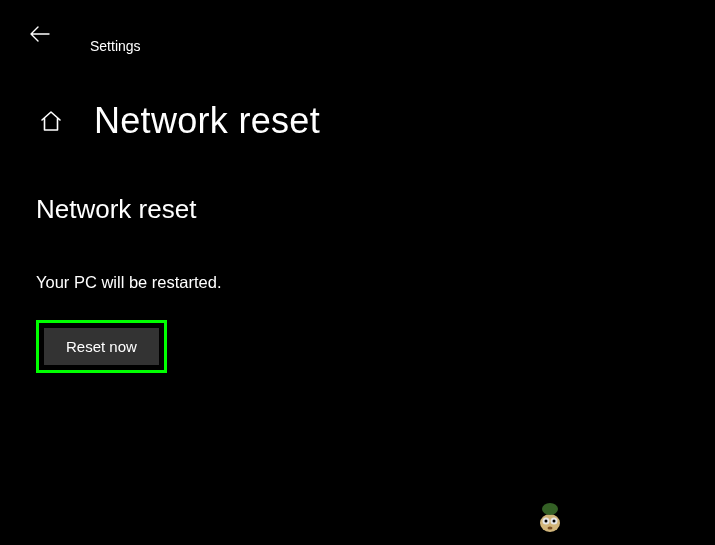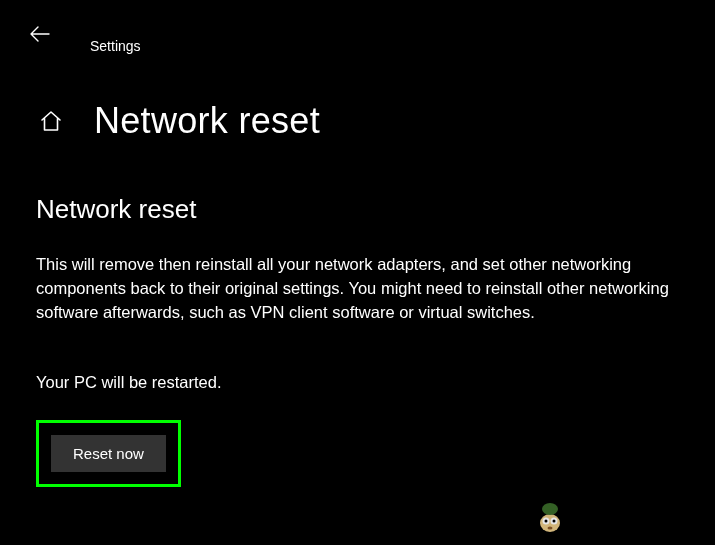--- a/index.html
+++ b/index.html
@@ -70,21 +70,21 @@
       max-width: 640px;
     }
     .restart-note {
       font-size: 16.5px;
       font-weight: 400;
       margin-top: 48px;
     }
     .button-highlight {
       display: inline-block;
       border: 3px solid #00ff00;
-      padding: 12px;
+      padding: 5px;
       margin-top: 28px;
     }
     .reset-button {
       background: #333333;
       color: #ffffff;
       border: none;
       padding: 10px 22px;
       font-size: 15px;
       font-family: inherit;
       cursor: pointer;
@@ -114,21 +114,20 @@
   <div class="home-icon">
     <svg width="24" height="24" viewBox="0 0 24 24" fill="none">
       <path d="M3 11 L12 3 L21 11 M5.5 9 L5.5 21 L18.5 21 L18.5 9" stroke="#ffffff" stroke-width="1.6" stroke-linejoin="round" stroke-linecap="round"></path>
     </svg>
   </div>
   <h1 class="page-title">Network reset</h1>
 </div>
 
 <div class="content">
   <h2 class="section-title">Network reset</h2>
-  <p class="description">This will remove then reinstall all your network adapters, and set other networking components back to their original settings. You might need to reinstall other networking software afterwards, such as VPN client software or virtual switches.</p>
   <p class="restart-note">Your PC will be restarted.</p>
   <div class="button-highlight">
     <button class="reset-button">Reset now</button>
   </div>
 </div>
 
 <div class="watermark">
   <svg width="40" height="40" viewBox="0 0 40 40">
     <ellipse cx="20" cy="28" rx="10" ry="9" fill="#e8c988"></ellipse>
     <ellipse cx="20" cy="14" rx="8" ry="6" fill="#3a6b2a"></ellipse>

